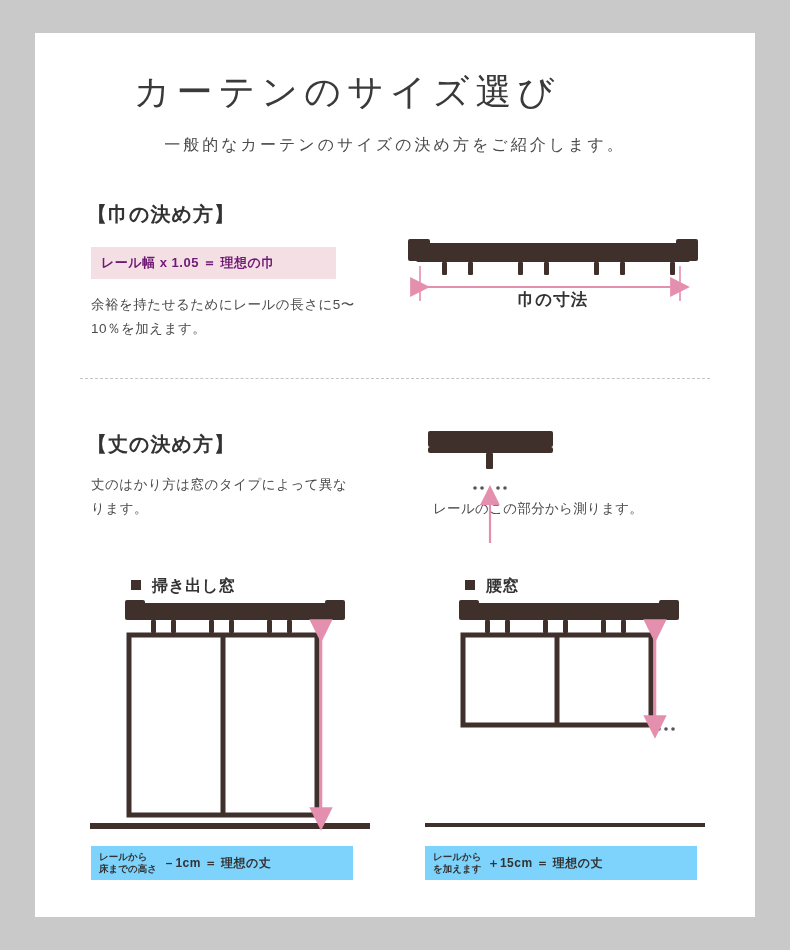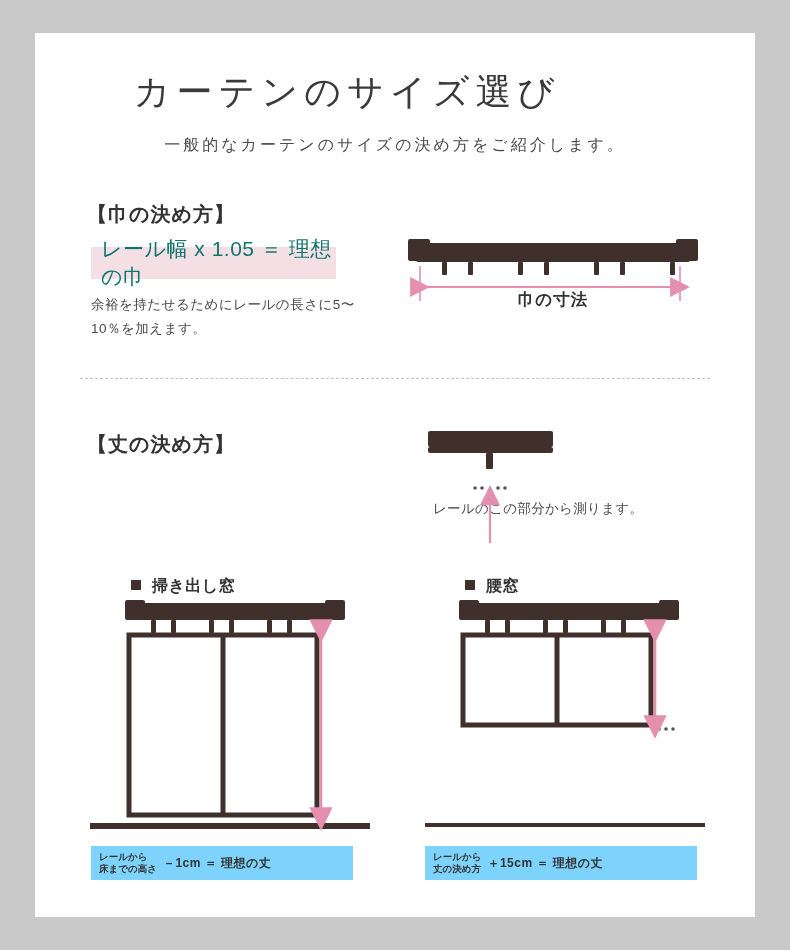--- a/index.html
+++ b/index.html
@@ -61,23 +61,23 @@
     top: 214px;
     width: 245px;
     height: 32px;
     background: #f4dfe4;
     display: flex;
     align-items: center;
     padding-left: 10px;
     box-sizing: border-box;
   }
   .formula-box span {
-    font-size: 21px;
-    font-weight: normal;
-    color: #0f766e;
+    font-size: 13px;
+    font-weight: bold;
+    color: #701a75;
     letter-spacing: 0.5px;
   }
   .sec1-note {
     position: absolute;
     left: 56px;
     top: 260px;
     width: 290px;
     font-size: 13.5px;
     line-height: 1.75;
     color: #4a4a4a;
@@ -242,20 +242,21 @@
     <div class="rail-hook" style="left:186px; top:27px;"></div>
     <div class="rail-hook" style="left:212px; top:27px;"></div>
     <div class="rail-hook" style="left:262px; top:27px;"></div>
   </div>
 
   <div class="arrow-label1">巾の寸法</div>
 
   <div class="divider"></div>
 
   <div class="sec2-heading">【丈の決め方】</div>
+  <div class="sec2-note">丈のはかり方は窓のタイプによって異なります。</div>
 
   <div style="position:absolute; left:393px; top:398px; width:130px; height:60px;">
     <div class="rail-bar" style="left:0; top:0; width:125px; height:16px;"></div>
     <div class="rail-bar" style="left:0; top:16px; width:125px; height:6px;"></div>
     <div class="rail-hook" style="left:58px; top:22px; width:7px; height:16px; background:#40302c;"></div>
   </div>
 
   <div class="sec2-caption">レールのこの部分から測ります。</div>
 
   <div class="win-heading sq" style="position:absolute; left:96px; top:543px;">
@@ -335,18 +336,18 @@
     <div class="pink-small">
       <div>レールから</div>
       <div>床までの高さ</div>
     </div>
     <div class="pink-big">－1cm ＝ 理想の丈</div>
   </div>
 
   <div class="pink-box" style="left:390px; top:813px; width:272px; height:34px;">
     <div class="pink-small">
       <div>レールから</div>
-      <div>丈の決め方</div>
+      <div>を加えます</div>
     </div>
     <div class="pink-big">＋15cm ＝ 理想の丈</div>
   </div>
 
 </div>
 
 </body></html>

